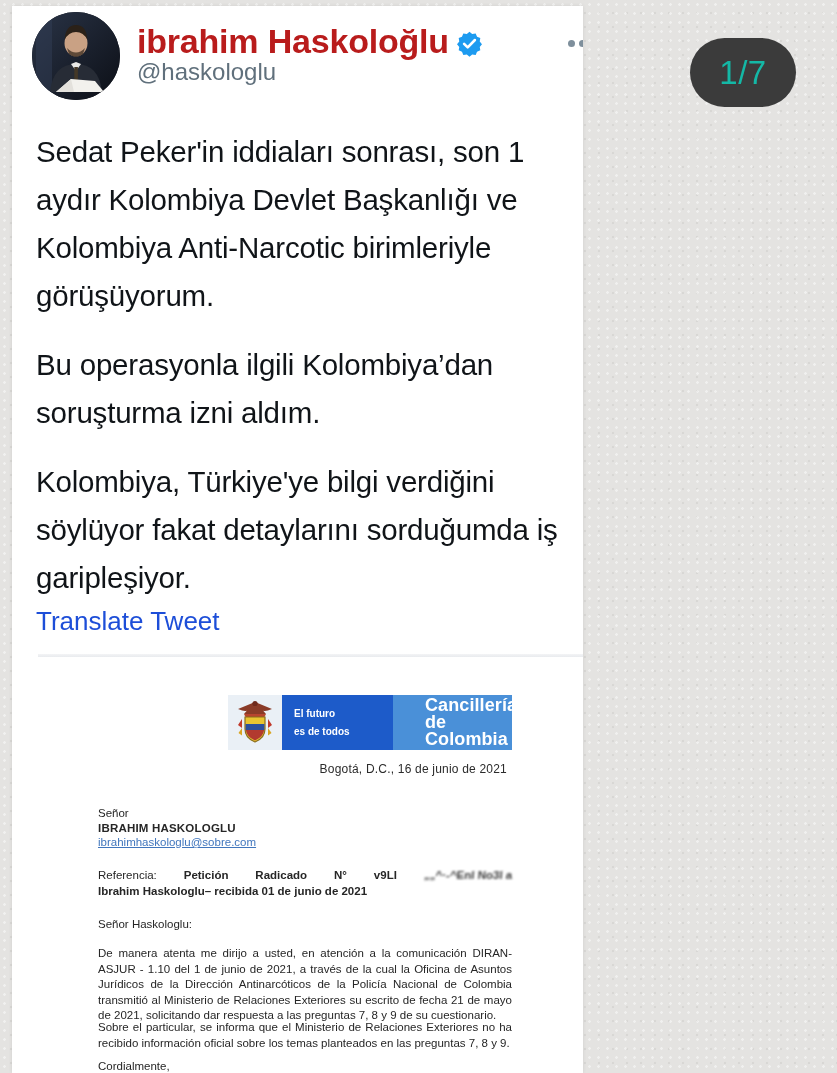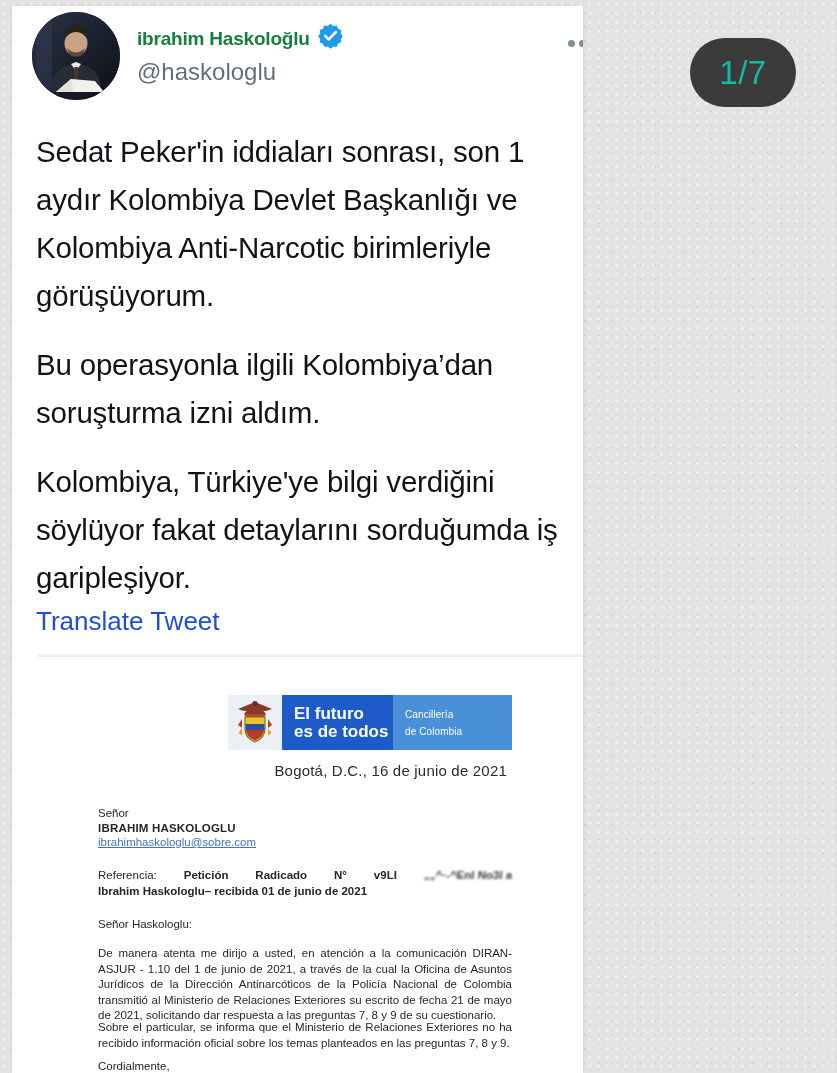--- a/index.html
+++ b/index.html
@@ -17,21 +17,21 @@
     position:absolute;left:12px;top:6px;width:571px;height:1067px;
     background:#ffffff;overflow:hidden;
     box-shadow:0 0 4px rgba(0,0,0,.08);
   }
   
   .avatar{
     position:absolute;left:20px;top:6px;width:88px;height:88px;border-radius:50%;
     overflow:hidden;background:#141821;
   }
   .author-name{
-    position:absolute;left:125px;top:16px;font-size:19px;font-weight:bold;color:#15803d;
+    position:absolute;left:125px;top:16px;font-size:34px;font-weight:bold;color:#b91c1c;
     letter-spacing:-0.2px;white-space:nowrap;
   }
   .verified{display:inline-block;vertical-align:-4px;margin-left:7px;}
   .author-handle{
     position:absolute;left:125px;top:52px;font-size:24px;color:#60707c;white-space:nowrap;
   }
   .more-dots{position:absolute;top:34px;left:556px;width:40px;height:8px;}
   .more-dots i{position:absolute;top:0;width:7px;height:7px;border-radius:50%;background:#7e8f9c;}
   .more-dots i:nth-child(1){left:0;}
   .more-dots i:nth-child(2){left:11px;}
@@ -51,24 +51,24 @@
   }
   
   .banner{
     position:absolute;left:216px;top:689px;height:55px;display:flex;
   }
   .banner .seg{display:flex;align-items:center;}
   .seg-arms{width:54px;background:#eaf0f6;justify-content:center;}
   .seg-slogan{width:111px;background:#1d5bc9;}
   .seg-org{width:119px;background:#4a90d8;}
   .seg .txt{color:#fff;padding-left:12px;}
-  .seg-slogan .txt{font-weight:bold;font-size:17px;line-height:18px;}
-  .seg-org .txt{font-weight:normal;font-size:10px;line-height:17px;letter-spacing:.1px;}
+  .seg-slogan .txt{font-weight:bold;font-size:10px;line-height:18px;}
+  .seg-org .txt{font-weight:bold;font-size:18px;line-height:17px;letter-spacing:.1px;margin-left:20px;}
   .dateline{
-    position:absolute;top:756px;right:76px;font-size:15px;color:#2b2b2b;letter-spacing:.2px;
+    position:absolute;top:756px;right:76px;font-size:12px;color:#2b2b2b;letter-spacing:.2px;
   }
   .letter{color:#262626;}
   .addressee{position:absolute;left:86px;top:800px;font-size:11.5px;line-height:14.5px;}
   .addressee .bold{font-weight:bold;letter-spacing:.2px;}
   .email-link{color:#4176bd;text-decoration:underline;cursor:pointer;}
   .ref-block{position:absolute;left:86px;top:862px;width:414px;font-size:11.5px;line-height:15px;}
   .ref-row{display:flex;justify-content:space-between;font-weight:bold;align-items:center;}
   .ref-row .lbl{font-weight:normal;}
   .smudged{filter:blur(0.8px);color:#3a3a3a;transform:skewX(-4deg);}
   .ref-line2{font-weight:bold;margin-top:1px;}

